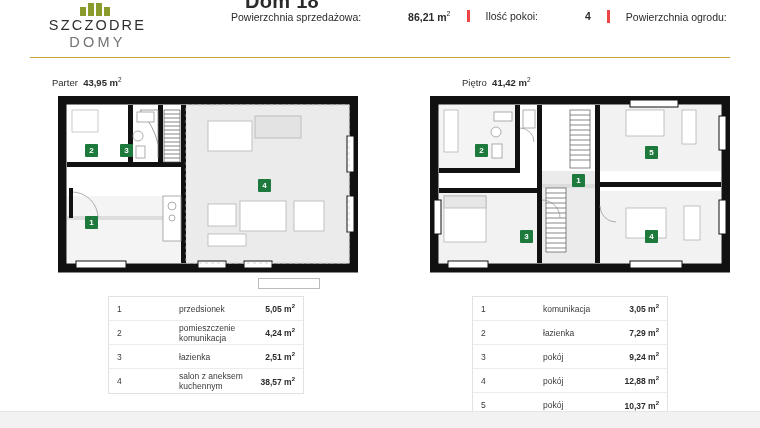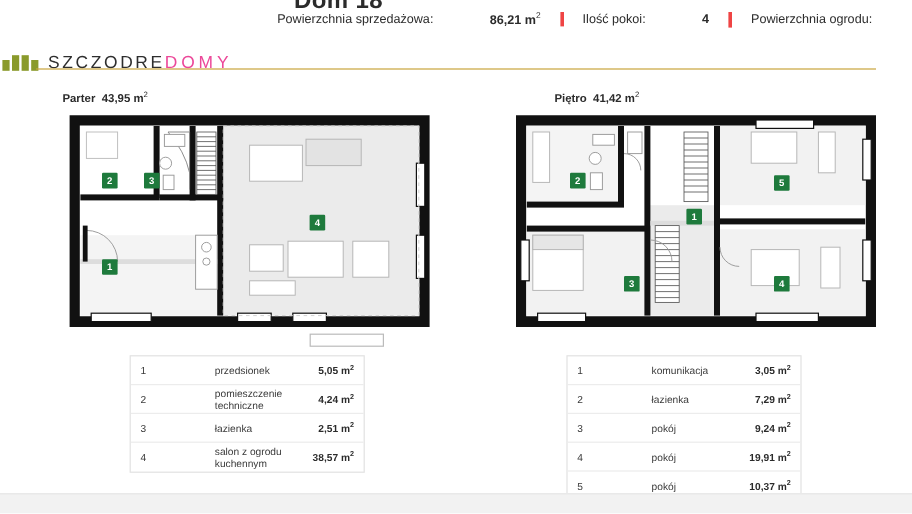--- a/index.html
+++ b/index.html
@@ -21,23 +21,23 @@
     position: absolute;
     top: 0; left: 0;
     width: 760px; height: 48px;
     display: flex;
     align-items: flex-start;
   }
   .logo {
     width: 195px;
     padding-top: 2px;
     display: flex;
+    flex-direction: column;
     align-items: center;
     justify-content: flex-start;
-    margin-top: 42px;
   }
   .logo-mark {
     width: 40px; height: 14px;
     position: relative;
     margin-bottom: 1px;
   }
   .logo-mark i {
     position: absolute;
     bottom: 0;
     width: 6px;
@@ -50,21 +50,21 @@
   .logo-mark i:nth-child(4) { left: 26px; height: 9px; }
   .logo-t1 {
     font-size: 14.5px;
     letter-spacing: 2.2px;
     color: #2e2e2e;
     font-weight: 400;
   }
   .logo-t2 {
     font-size: 14.5px;
     letter-spacing: 3.2px;
-    color: #ec4899;
+    color: #737373;
     font-weight: 400;
     margin-top: 1px;
   }
 
   .head-main {
     flex: 1;
     position: relative;
     height: 48px;
   }
   .house-title {
@@ -98,21 +98,21 @@
     width: 700px; height: 1px;
     background: #c8a43c;
   }
 
   
   .floor-label {
     position: absolute;
     font-size: 9.5px;
     color: #2b2b2b;
   }
-  .floor-label .nm { font-weight: 700; }
+  .floor-label .nm { font-weight: 400; }
   .floor-label .ar { font-weight: 700; margin-top: 12px; }
   .floor-label sup { font-size: 6.5px; }
 
   #floor-left-label  { top: 76px; left: 52px; }
   #floor-right-label { top: 76px; left: 462px; }
 
   .plan {
     position: absolute;
     background: #ffffff;
   }
@@ -392,31 +392,31 @@
   </div>
 
   <div class="legend" id="legend-left">
     <div class="legend-row">
       <span class="num">1</span>
       <span class="nm">przedsionek</span>
       <span class="ar"><span>5,05 m</span><sup>2</sup></span>
     </div>
     <div class="legend-row">
       <span class="num">2</span>
-      <span class="nm">pomieszczenie techniczne</span>
+      <span class="nm">pomieszczenie komunikacja</span>
       <span class="ar"><span>4,24 m</span><sup>2</sup></span>
     </div>
     <div class="legend-row">
       <span class="num">3</span>
       <span class="nm">łazienka</span>
       <span class="ar"><span>2,51 m</span><sup>2</sup></span>
     </div>
     <div class="legend-row">
       <span class="num">4</span>
-      <span class="nm">salon z ogrodu kuchennym</span>
+      <span class="nm">salon z aneksem kuchennym</span>
       <span class="ar"><span>38,57 m</span><sup>2</sup></span>
     </div>
   </div>
 
   <div class="legend" id="legend-right">
     <div class="legend-row">
       <span class="num">1</span>
       <span class="nm">komunikacja</span>
       <span class="ar"><span>3,05 m</span><sup>2</sup></span>
     </div>
@@ -426,21 +426,21 @@
       <span class="ar"><span>7,29 m</span><sup>2</sup></span>
     </div>
     <div class="legend-row">
       <span class="num">3</span>
       <span class="nm">pokój</span>
       <span class="ar"><span>9,24 m</span><sup>2</sup></span>
     </div>
     <div class="legend-row">
       <span class="num">4</span>
       <span class="nm">pokój</span>
-      <span class="ar"><span>19,91 m</span><sup>2</sup></span>
+      <span class="ar"><span>12,88 m</span><sup>2</sup></span>
     </div>
     <div class="legend-row">
       <span class="num">5</span>
       <span class="nm">pokój</span>
       <span class="ar"><span>10,37 m</span><sup>2</sup></span>
     </div>
   </div>
 
   <div class="footer-bar"></div>
 </div>

